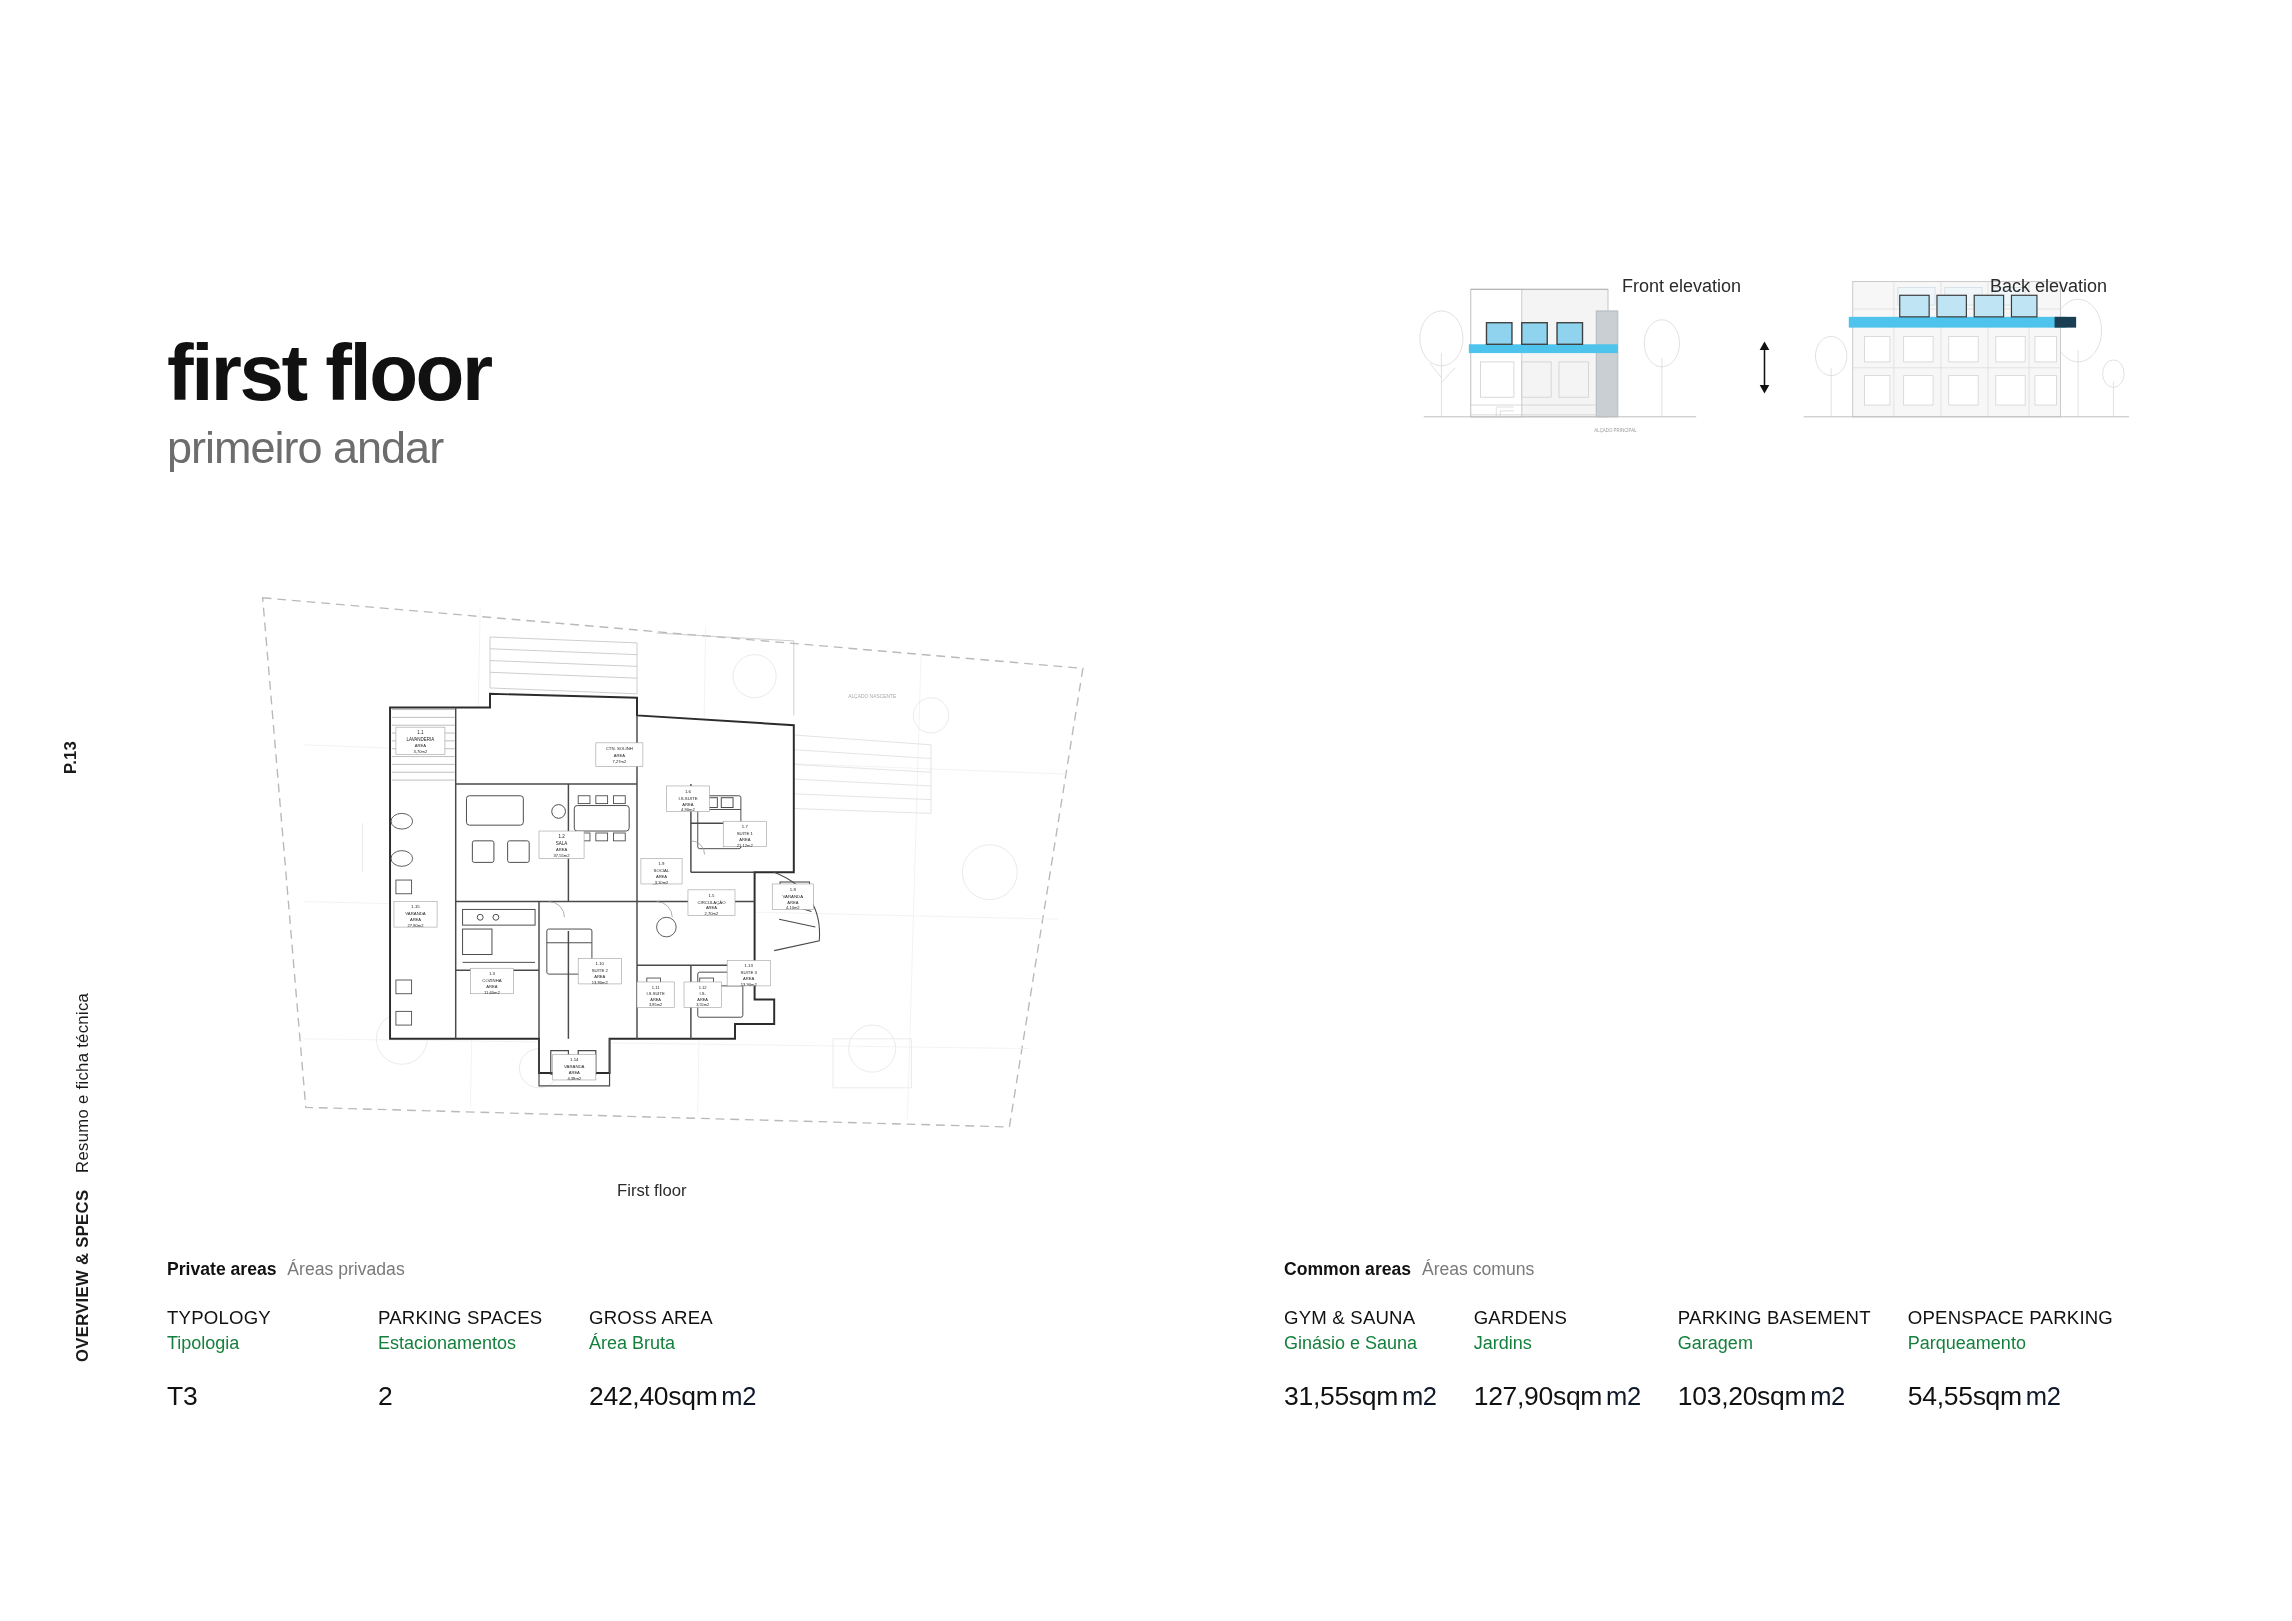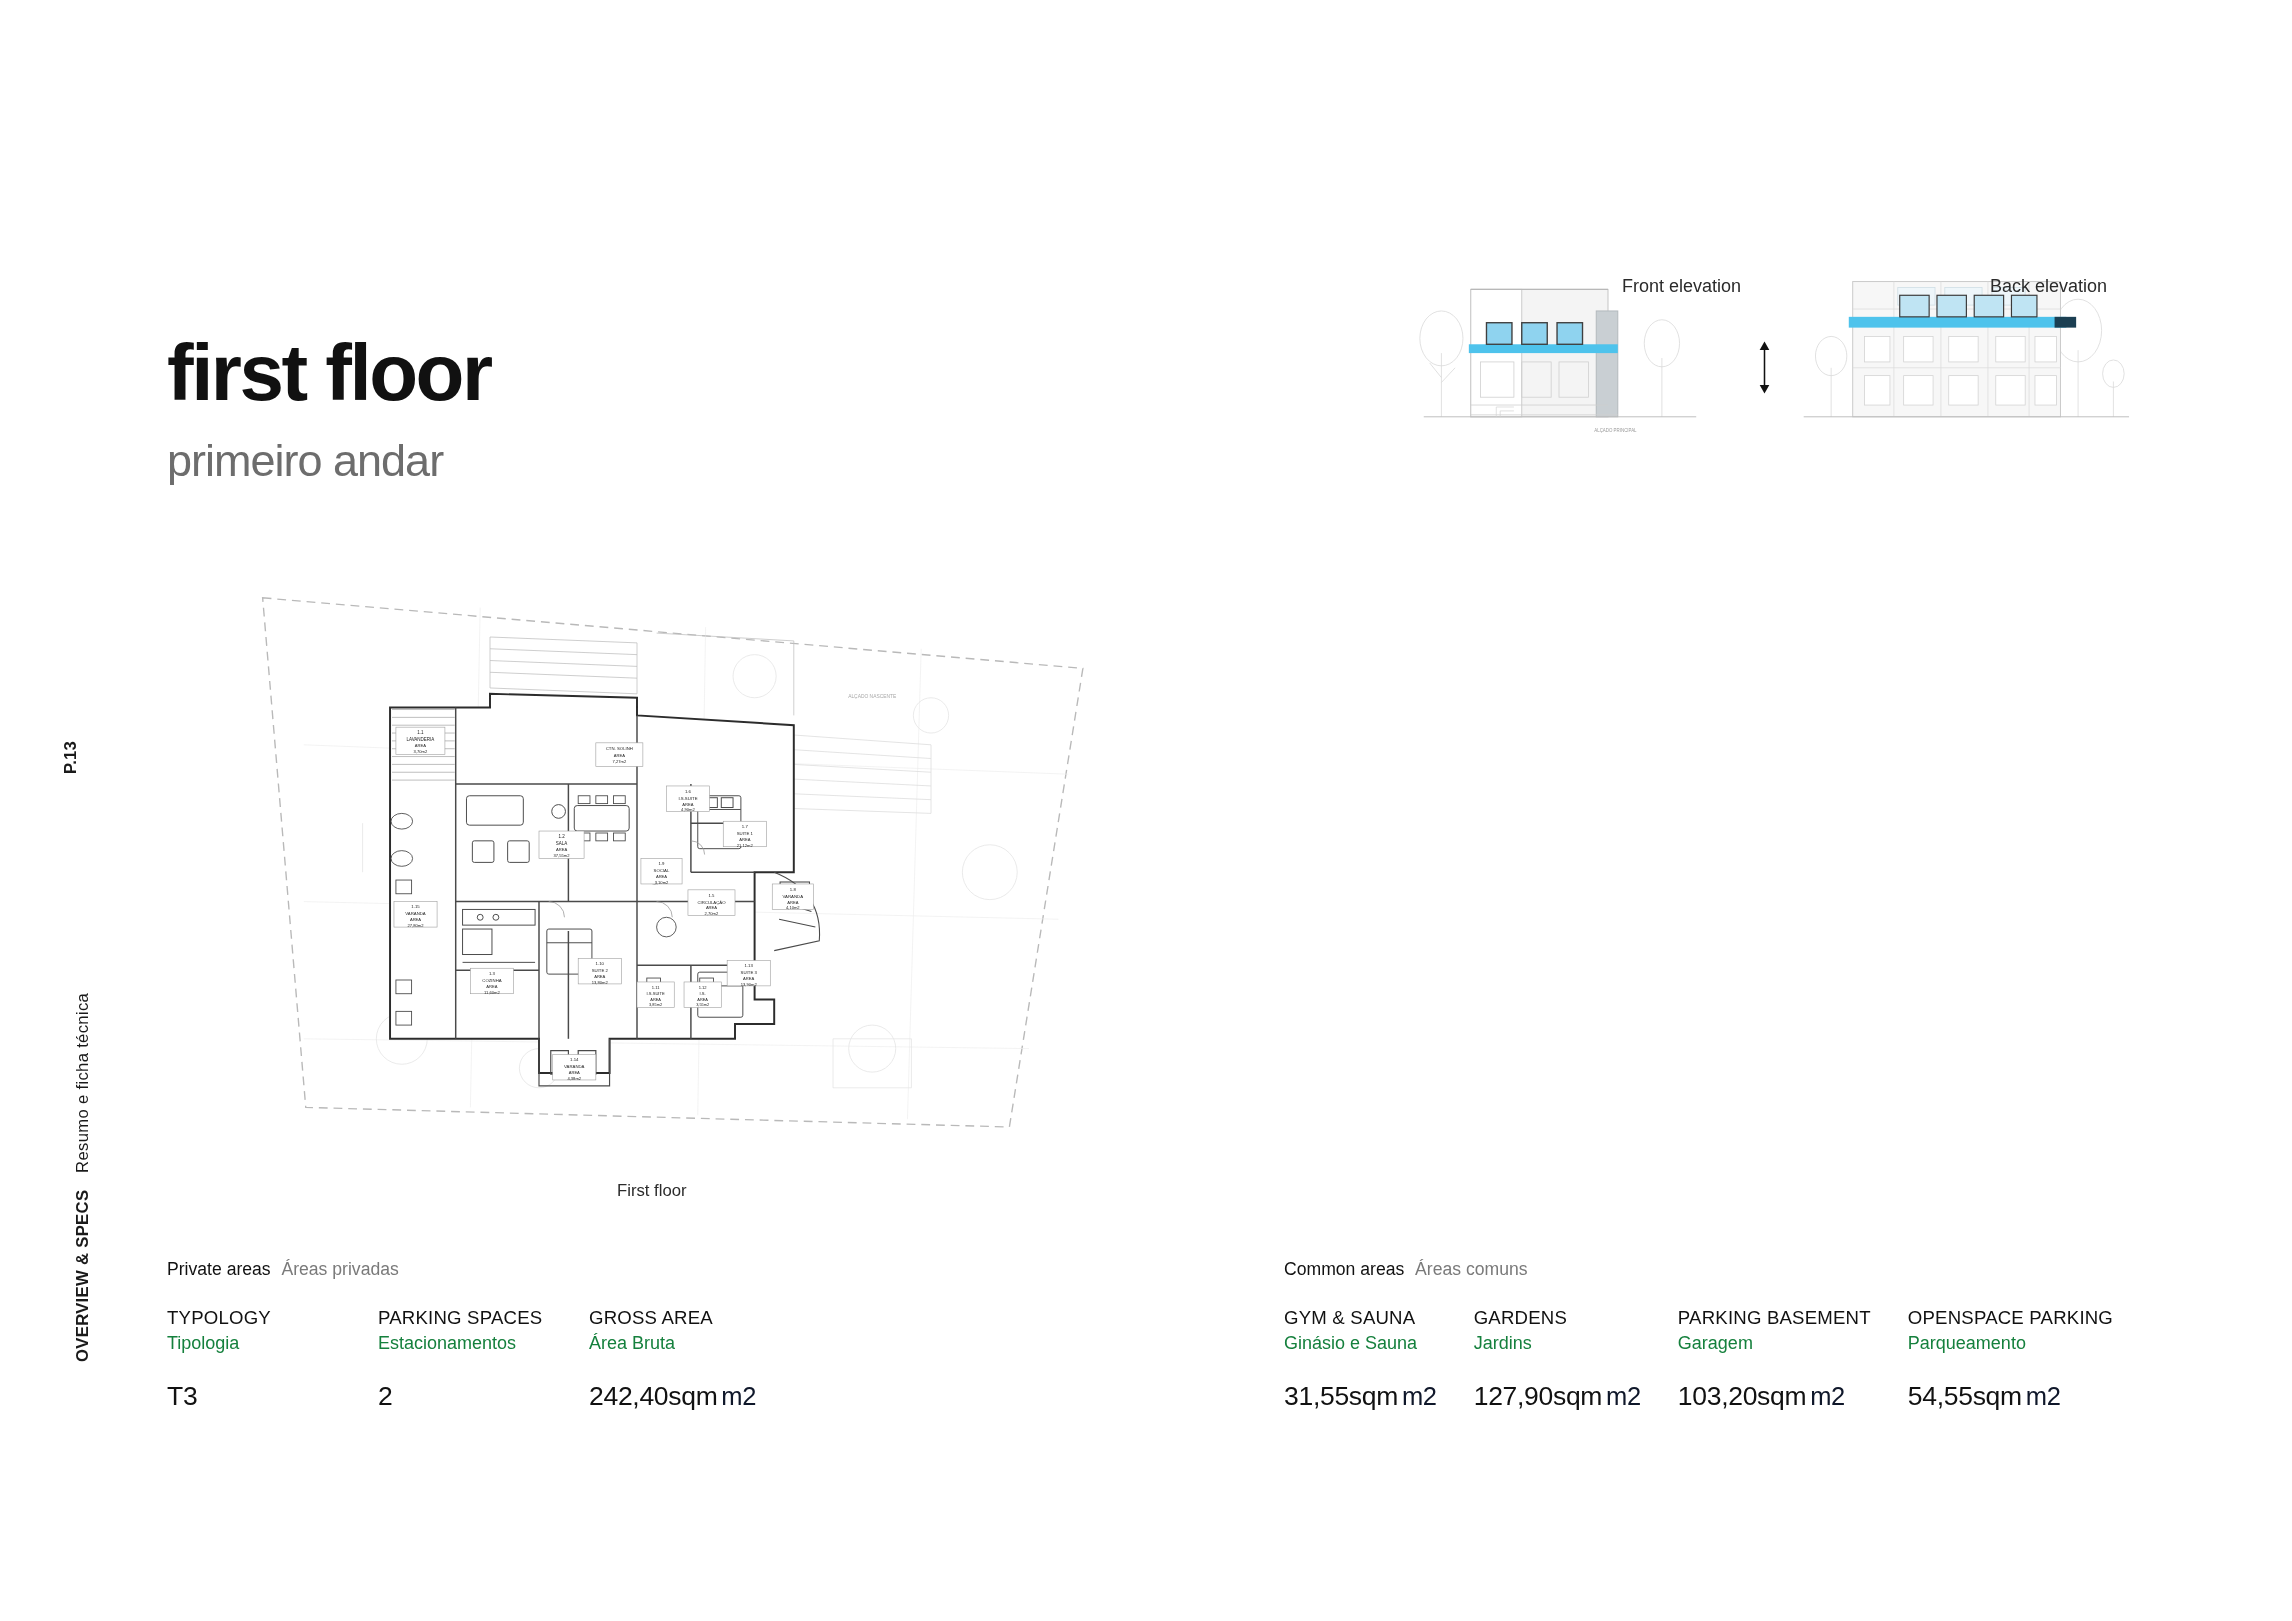--- a/index.html
+++ b/index.html
@@ -49,21 +49,21 @@
     left: 167px; top: 333px;
   }
   .title-main {
     font-size: 80px;
     font-weight: bold;
     letter-spacing: -2.5px;
     line-height: 1;
     color: #111;
   }
   .title-sub {
-    margin-top: 25px;
+    margin-top: 12px;
     font-size: 45px;
     font-weight: normal;
     letter-spacing: -1px;
     color: #6d6d6d;
     line-height: 1;
   }
 
   
   .elevations {
     position: absolute;
@@ -107,21 +107,21 @@
   }
 
   
   .spec-group { position: absolute; }
   .group-head {
     font-size: 17.6px;
     line-height: 1.2;
     margin-bottom: 25.5px;
     white-space: nowrap;
   }
-  .group-head .g-en { font-weight: normal; color: #111; }
+  .group-head .g-en { font-weight: bold; color: #111; }
   .group-head .g-pt { font-weight: normal; color: #7a7a7a; margin-left: 5.9px; }
 
   .cols { display: flex; }
   .col { }
   .col-label {
     font-size: 18.6px;
     font-weight: normal;
     color: #111;
     letter-spacing: 0.2px;
     white-space: nowrap;

